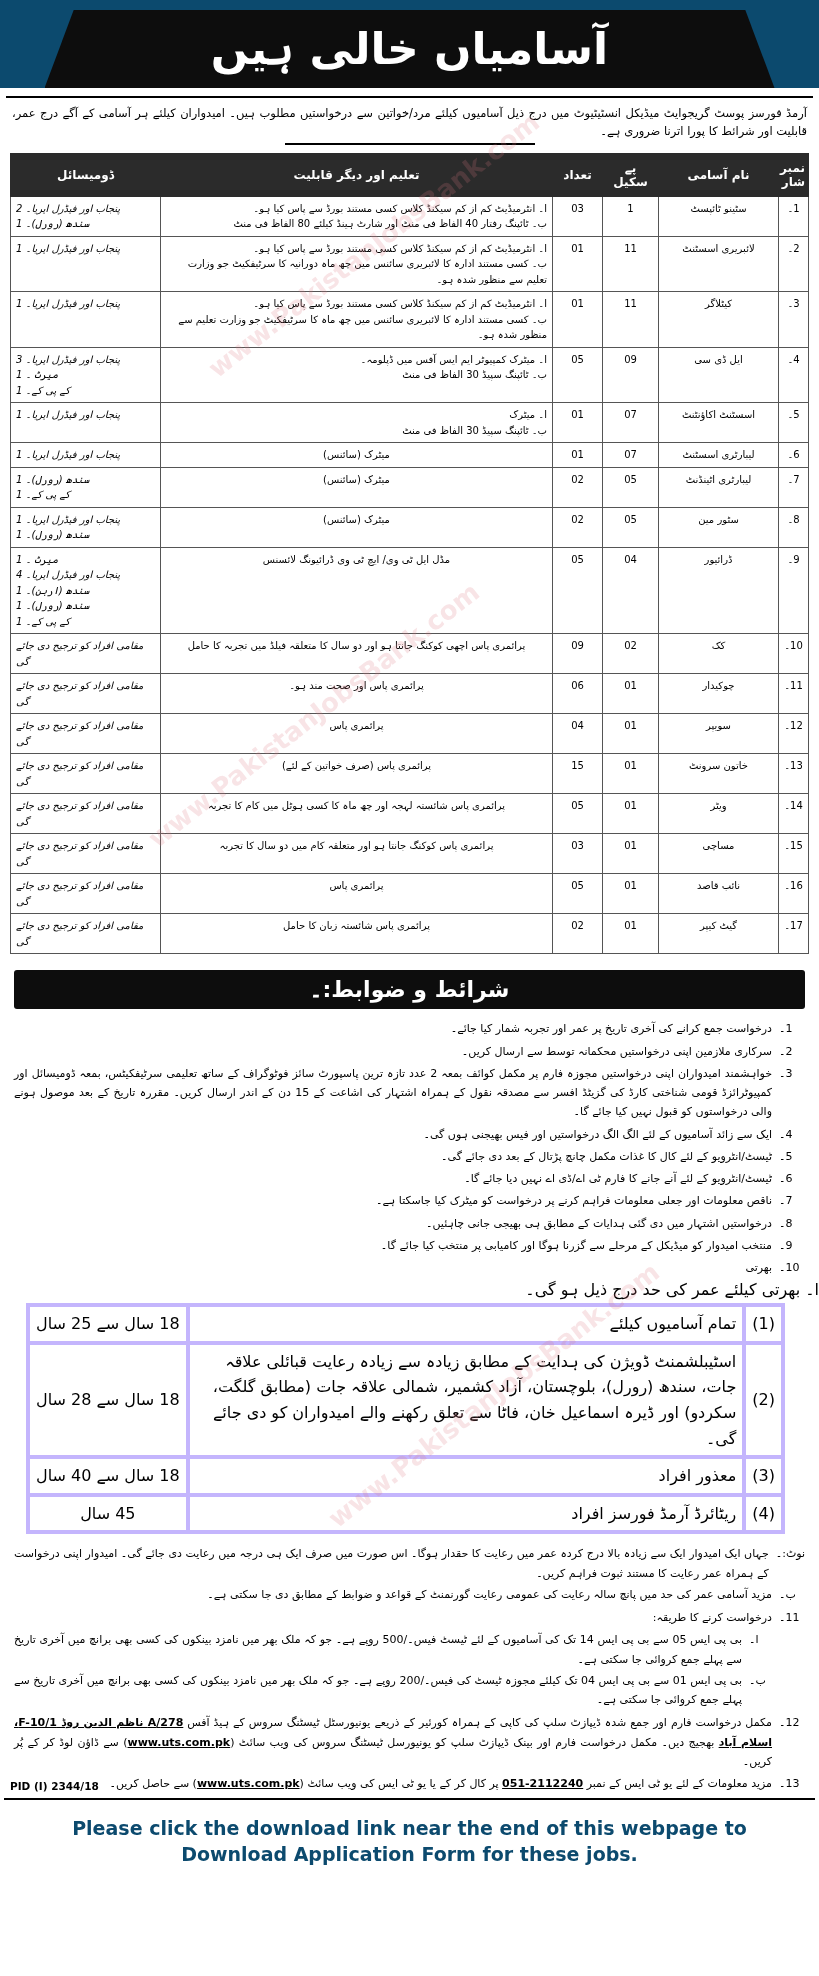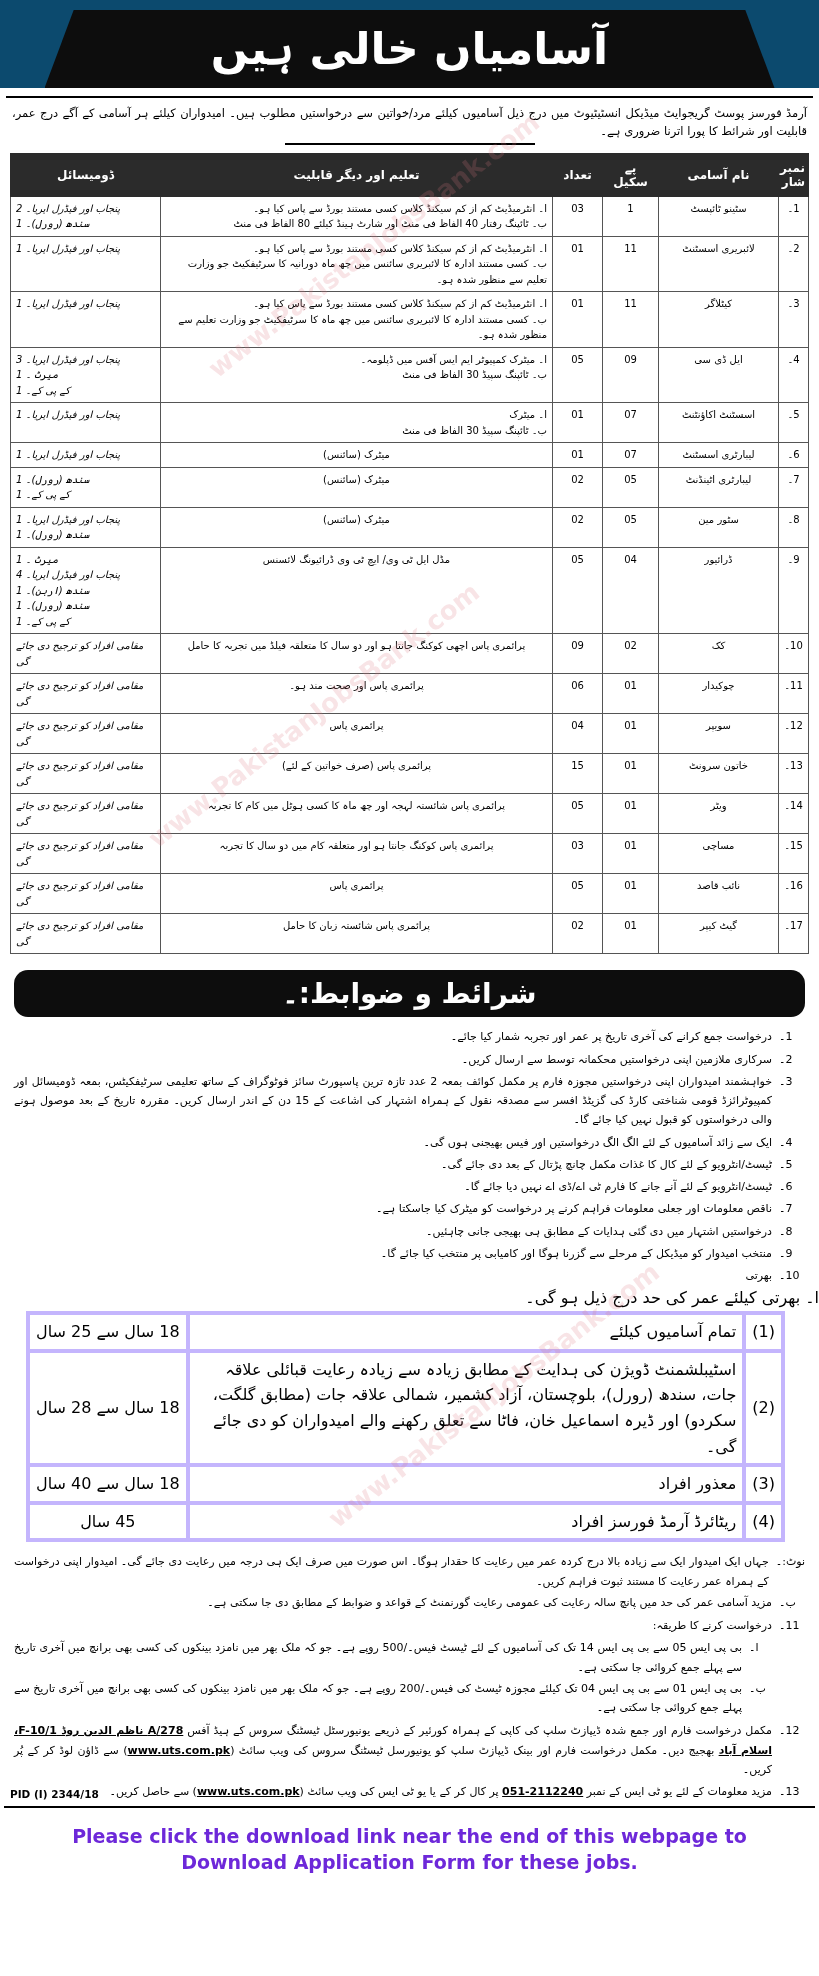--- a/index.html
+++ b/index.html
@@ -102,24 +102,24 @@
   td.c-dom .dline { display:block; }
   td.c-qual .qline { display: block; }
   .qual-center { text-align: center; display:block; }
 
   
   .cond-banner {
     margin: 16px 14px 8px 14px;
     background: #0d0d0d;
     color: #fff;
     text-align: center;
-    font-size: 28px;
+    font-size: 22px;
     font-weight: bold;
     padding: 7px 0;
-    border-radius: 14px;
+    border-radius: 3px;
   }
   .cond-list {
     padding: 2px 14px 0 14px;
     direction: rtl;
   }
   .cond-item {
     display: flex;
     gap: 7px;
     font-size: 11px;
     line-height: 1.75;
@@ -169,21 +169,21 @@
     direction: ltr;
     text-align: left;
     padding: 0 0 4px 10px;
     margin-top: -16px;
   }
 
   .bottom-rule { border-top: 2px solid #000; margin: 2px 4px 0 4px; }
 
   .footer-note {
     text-align: center;
-    color: #6d28d9;
+    color: #0c4a6e;
     font-size: 19px;
     font-weight: bold;
     line-height: 1.35;
     padding: 16px 30px 18px 30px;
     direction: ltr;
   }
 
   
   .wm {
     position: absolute;

